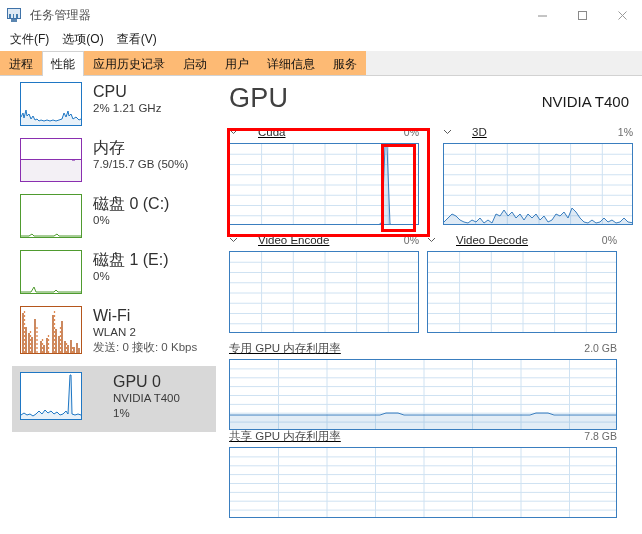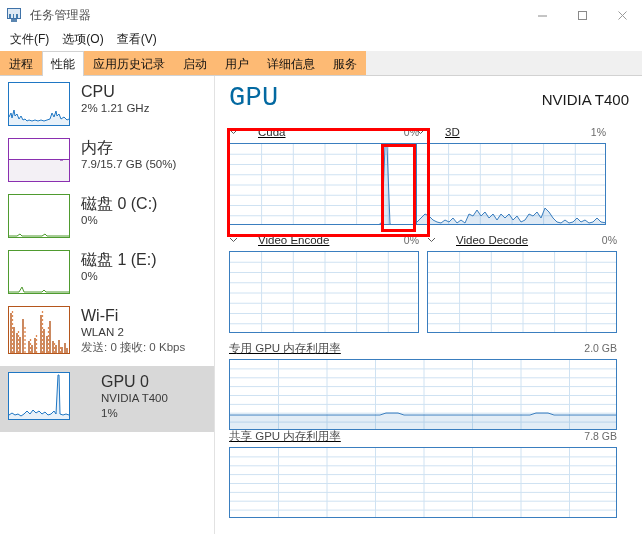--- a/index.html
+++ b/index.html
@@ -102,21 +102,21 @@
     height: 25px; line-height: 24px;
   }
 
   
   .content {
     position: absolute; left: 0; top: 76px;
     width: 642px; height: 458px;
     background: #ffffff;
   }
   .sidebar {
-    position: absolute; left: 0; top: 0;
+    position: absolute; left: 12px; top: 0;
     width: 215px; height: 458px;
     background: #ffffff;
     border-right: 1px solid #e2e2e2;
     box-sizing: border-box;
     overflow: hidden;
   }
   .side-item {
     display: flex; align-items: flex-start;
     padding: 6px 8px 6px 8px;
     box-sizing: border-box;
@@ -153,23 +153,22 @@
     width: 426px; height: 458px;
     background: #ffffff;
     overflow: hidden;
   }
   .main-head {
     position: absolute; left: 13px; top: 6px;
     width: 400px; height: 36px;
     display: flex; align-items: baseline; justify-content: space-between;
   }
   .main-head .h1 {
-    font-size: 27px; color: #0369a1; line-height: 32px;
+    font-size: 27px; color: #404040; line-height: 32px;
     letter-spacing: .3px;
-    font-family: Liberation Mono, monospace;
   }
   .main-head .h2 {
     font-size: 15px; color: #1a1a1a; line-height: 20px;
     white-space: nowrap;
   }
 
   .graph-label-row {
     display: flex; align-items: center; justify-content: space-between;
     height: 16px;
   }
@@ -398,21 +397,21 @@
               <line x1="158.3" y1="0" x2="158.3" y2="82"></line>
             </g>
           </svg>
           <svg class="curve" width="190" height="82" viewBox="0 0 190 82" preserveAspectRatio="none">
             <polygon fill="rgba(58,126,191,0.18)" points="0,82 148,82 152,78 155,2 157,2 160,80 163,82 190,82"></polygon>
             <polyline fill="none" stroke="#3a7ebf" stroke-width="1" points="0,81.5 148,81.5 152,78 155,2 157,2 160,80 163,81.5 190,81.5"></polyline>
           </svg>
         </div>
       </div>
 
-      <div class="blk" style="left:200px; top:48px; width:190px;">
+      <div class="blk" style="left:227px; top:48px; width:190px;">
         <div class="graph-label-row">
           <div class="gl-left">
             <span class="chev">
               <svg width="9" height="9" viewBox="0 0 9 9">
                   <polyline points="1,3 4.5,6.5 8,3" fill="none" stroke="#5a5a5a" stroke-width="1"></polyline>
                 </svg>
             </span>
             <span class="gl-name">3D</span>
           </div>
           <div class="gl-val">1%</div>

